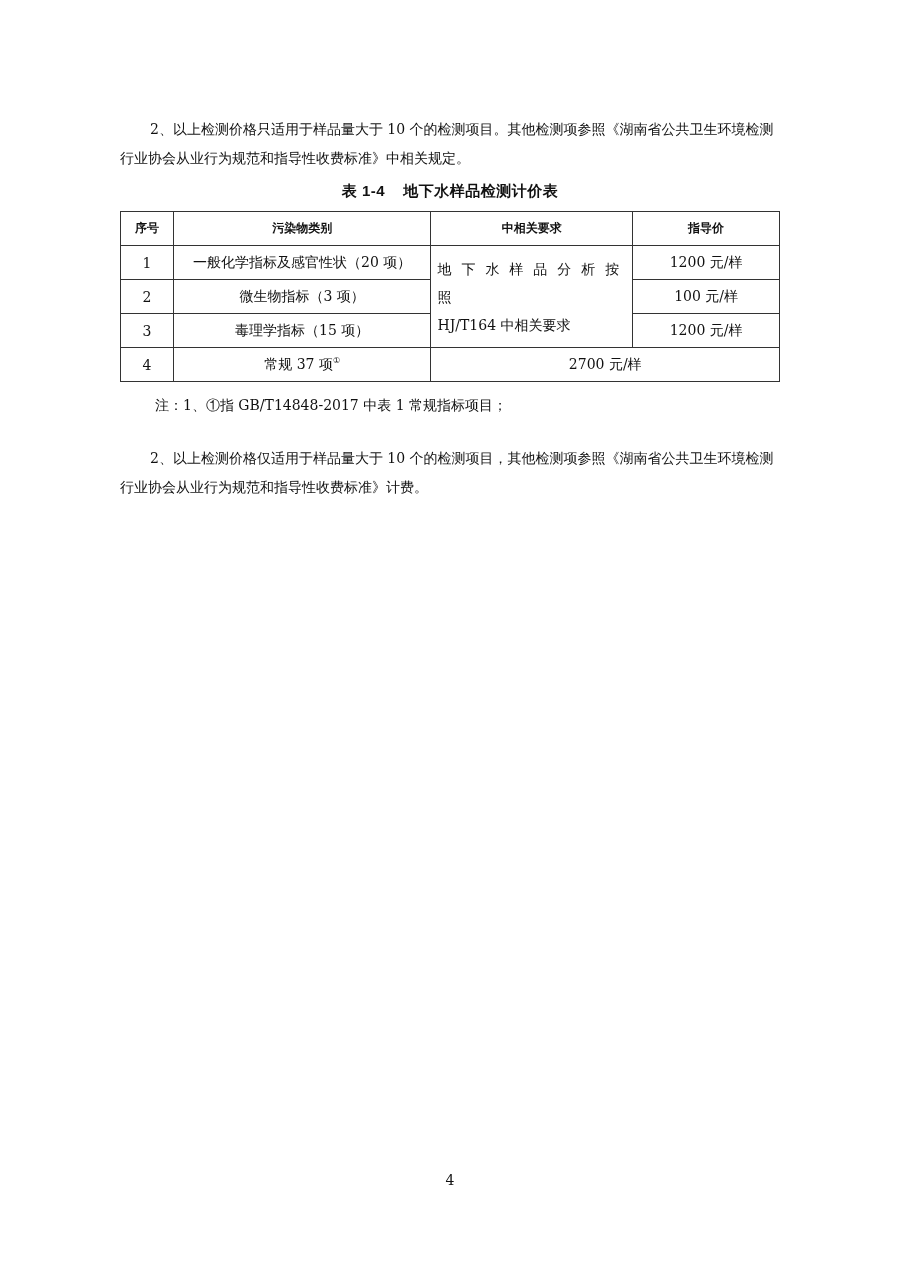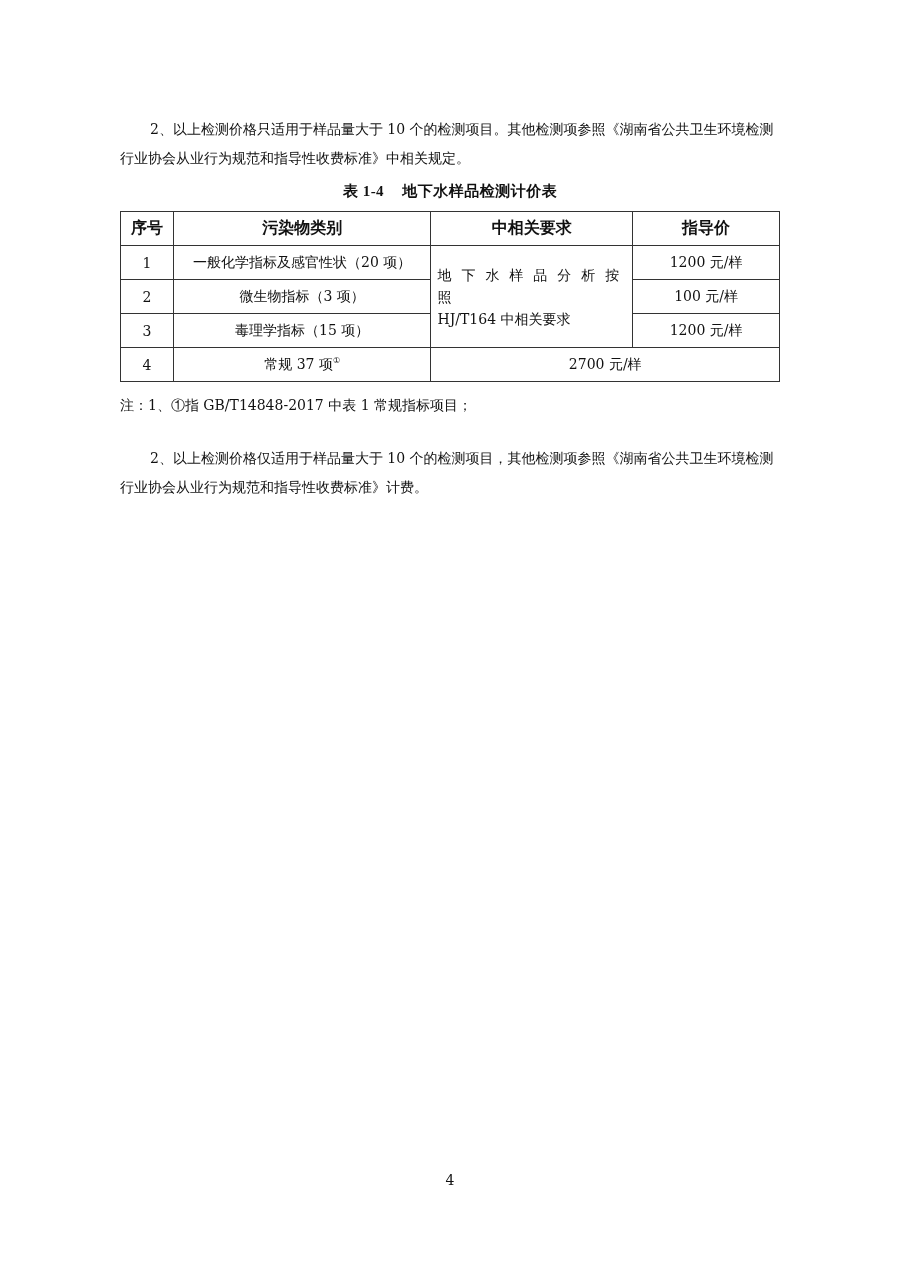--- a/index.html
+++ b/index.html
@@ -26,21 +26,21 @@
   .para .indent { display: inline-block; width: 30px; }
   #p-top { top: 115px; }
   .table-title {
     position: absolute;
     top: 182px;
     left: 120px;
     width: 660px;
     text-align: center;
     font-size: 15px;
     font-weight: bold;
-    font-family: Liberation Serif, serif;
+    font-family: Liberation Sans, sans-serif;
     letter-spacing: 0.5px;
   }
   .table-title .num { margin-right: 18px; }
   table.price {
     position: absolute;
     top: 211px;
     left: 120px;
     width: 660px;
     border-collapse: collapse;
     font-size: 14px;
@@ -49,31 +49,31 @@
     border: 1px solid #333333;
     height: 34px;
     padding: 0 6px;
     text-align: center;
     vertical-align: middle;
     box-sizing: border-box;
   }
   table.price th {
     font-weight: bold;
     font-family: "DejaVu Sans", "Liberation Sans", sans-serif;
-    font-size: 16px;
+    font-size: 12px;
   }
   table.price td.method {
     text-align: justify;
     text-align-last: left;
-    line-height: 22px;
+    line-height: 28px;
     padding: 0 6px;
   }
   .method .spaced { letter-spacing: 7px; }
   sup.mark { font-size: 8px; vertical-align: super; }
-  #notes-1 { top: 391px; }
+  #notes-1 { top: 391px; margin-left: 35px; }
   #notes-2 { top: 444px; }
   .page-number {
     position: absolute;
     top: 1172px;
     left: 0;
     width: 900px;
     text-align: center;
     font-size: 14px;
   }
 </style>

